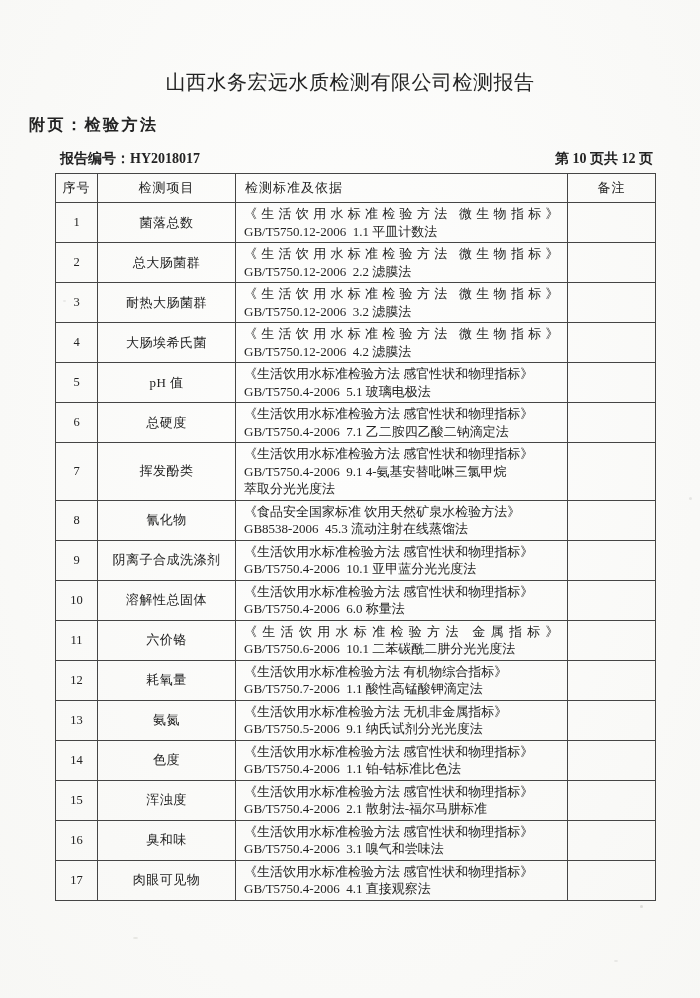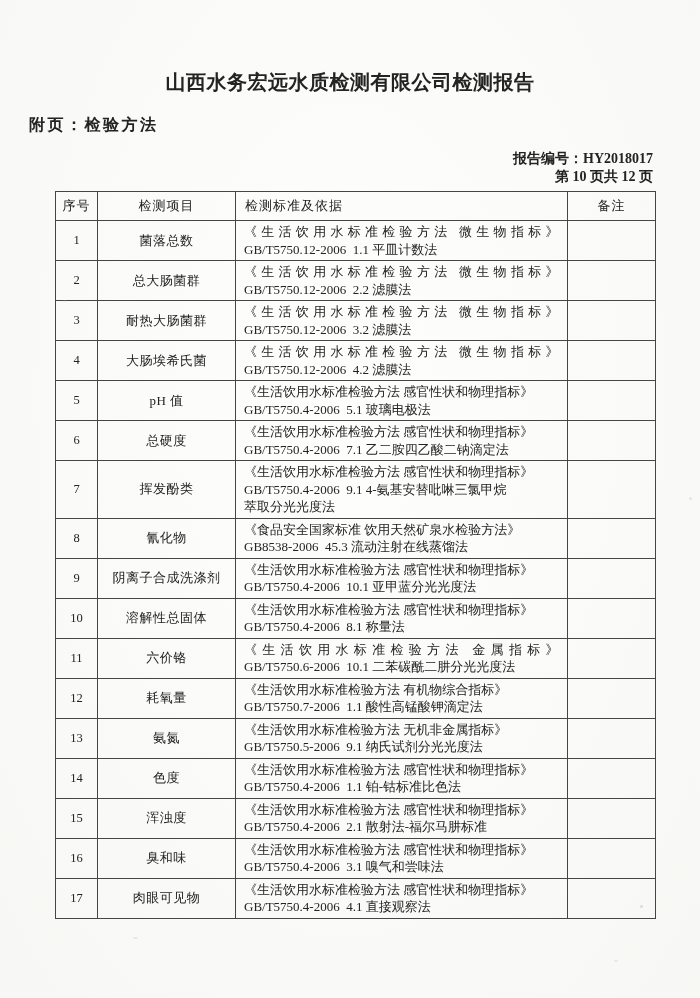--- a/index.html
+++ b/index.html
@@ -16,40 +16,39 @@
     background:var(--paper);
     background-image:radial-gradient(ellipse at 50% 40%, rgba(255,255,255,.6), rgba(225,225,220,.18));
     color:var(--ink);
     font-family:"Liberation Serif","DejaVu Serif",serif;
     overflow:hidden;
   }
   .title{
     padding-top:70px;
     text-align:center;
     font-size:20px;
-    font-weight:bold;
+    font-weight:normal;
     letter-spacing:.5px;
     line-height:24px;
   }
   .subtitle{
     margin:20px 16px 0 29px;
     font-size:16px;
     font-weight:bold;
     letter-spacing:2.5px;
     line-height:22px;
   }
   .meta{
     display:flex;
     justify-content:space-between;
-    align-items:flex-end;
+    align-items:flex-start;
     margin:14px 47px 0 60px;
     font-size:14px;
     font-weight:bold;
     line-height:18px;
-    flex-direction:column;
   }
   table.methods{
     margin:5px 0 4px 55px;
     width:600px;
     table-layout:fixed;
     border-collapse:collapse;
   }
   table.methods th, table.methods td{
     border:1.6px solid var(--border);
     vertical-align:middle;
@@ -212,21 +211,21 @@
             <div class="std-line">《生活饮用水标准检验方法 感官性状和物理指标》</div>
             <div class="std-line">GB/T5750.4-2006  10.1 亚甲蓝分光光度法</div>
           </td>
           <td class="c-remark"></td>
         </tr>
         <tr>
           <td class="c-no">10</td>
           <td class="c-item">溶解性总固体</td>
           <td class="c-std">
             <div class="std-line">《生活饮用水标准检验方法 感官性状和物理指标》</div>
-            <div class="std-line">GB/T5750.4-2006  8.1 称量法</div>
+            <div class="std-line">GB/T5750.4-2006  6.0 称量法</div>
           </td>
           <td class="c-remark"></td>
         </tr>
         <tr>
           <td class="c-no">11</td>
           <td class="c-item">六价铬</td>
           <td class="c-std">
             <div class="std-line spread">《生活饮用水标准检验方法 金属指标》</div>
             <div class="std-line">GB/T5750.6-2006  10.1 二苯碳酰二肼分光光度法</div>
           </td>

